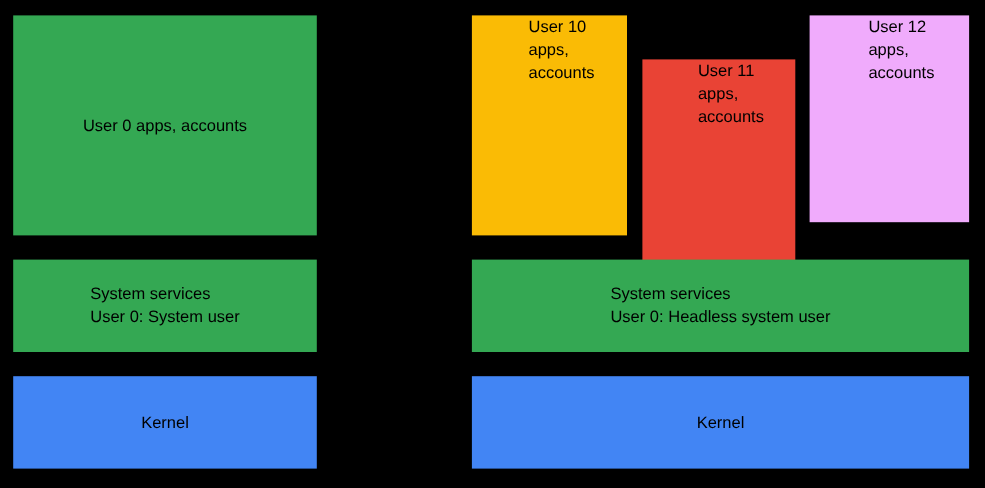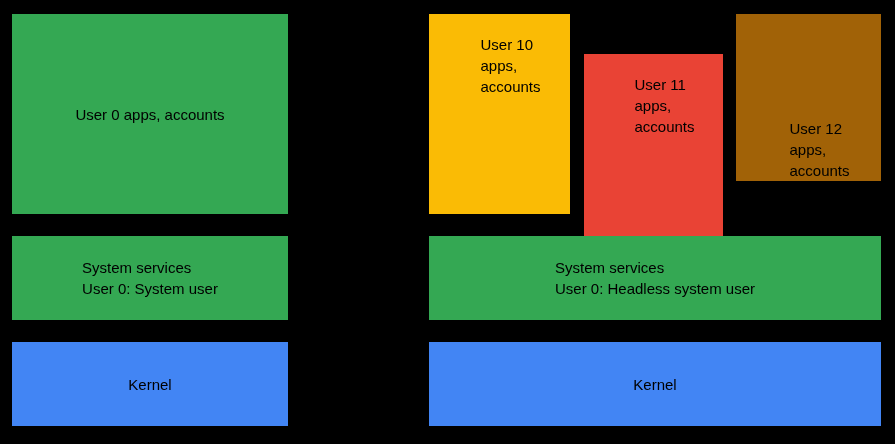--- a/index.html
+++ b/index.html
@@ -38,21 +38,21 @@
     color: #000000;
   }
   
   .align-center .label { }
   .align-left   .label { text-align: left; }
 
   
   .vtop   { align-items: flex-start; }
   .vmid   { align-items: center; }
 
-  .pad-top { padding-top: 20px; }
+  .pad-top { }
   .pad-left { padding-left: 22px; }
 </style>
 </head>
 <body>
 
 <div id="diagram">
 
   <div class="box align-center vmid" style="left:12px; top:14px; width:276px; height:200px; background:#34A853;">
     <span class="label">User 0 apps, accounts</span>
   </div>
@@ -71,21 +71,21 @@
 apps,
 accounts</span>
   </div>
 
   <div class="box align-left vtop pad-top pad-left" style="left:584px; top:14px; width:139px; height:200px; background:#E94335;margin-top:40px;">
     <span class="label">User 11
 apps,
 accounts</span>
   </div>
 
-  <div class="box align-left vtop pad-top pad-left" style="left:736px; top:14px; width:145px; height:167px; background:#a16207;align-items:flex-end;">
+  <div class="box align-left vtop pad-top pad-left" style="left:736px; top:14px; width:145px; height:188px; background:#f0abfc;">
     <span class="label">User 12
 apps,
 accounts</span>
   </div>
 
   <div class="box align-left vmid" style="left:429px; top:236px; width:452px; height:84px; background:#34A853;">
     <span class="label">System services
 User 0: Headless system user</span>
   </div>
 

